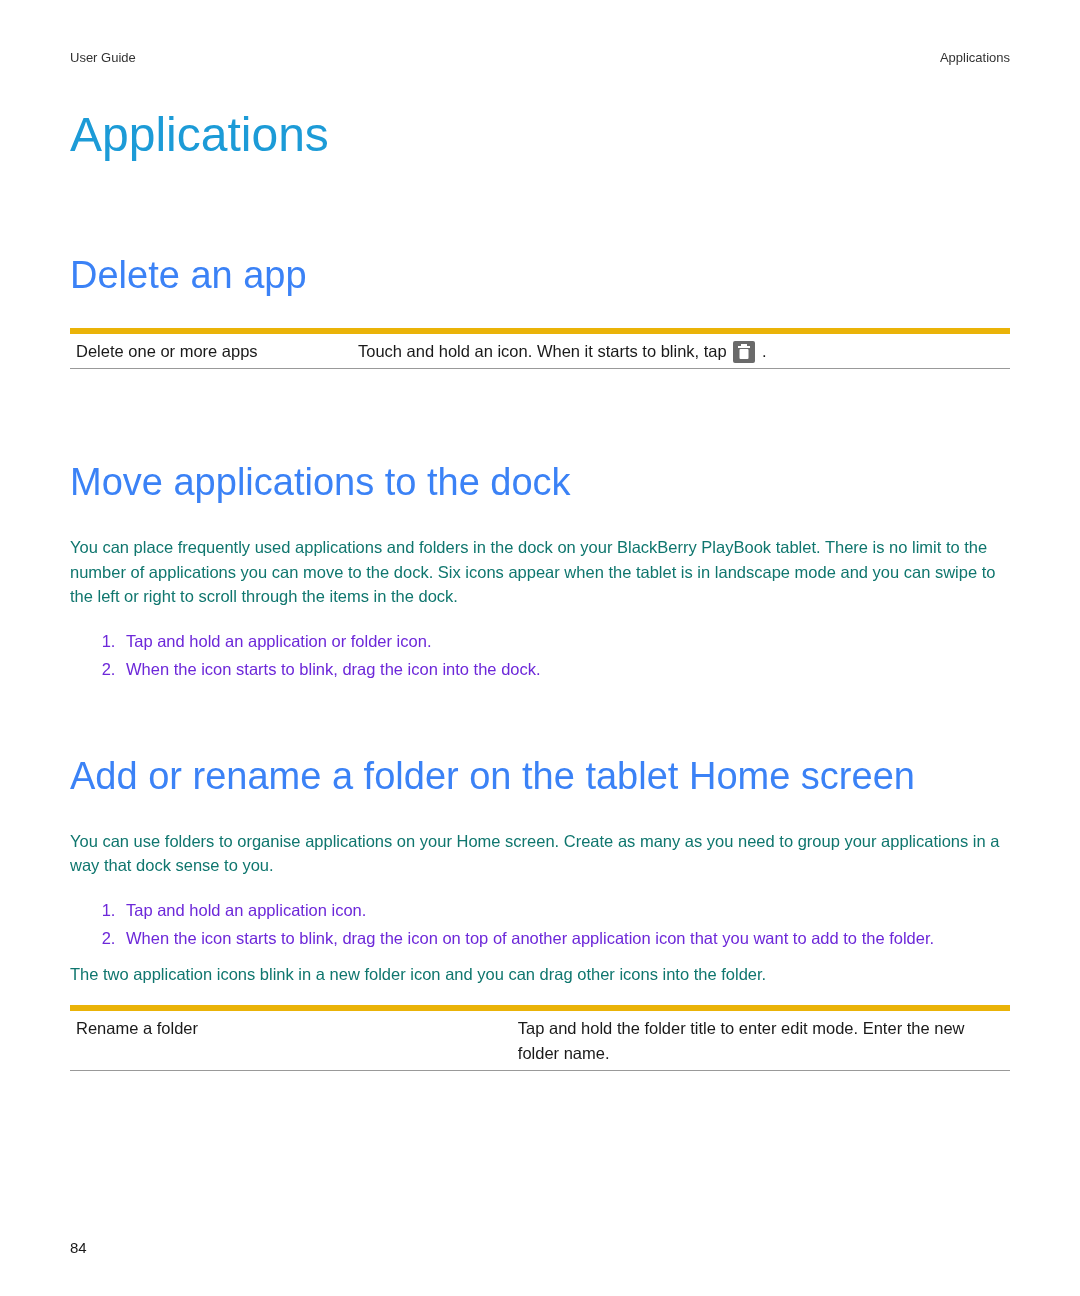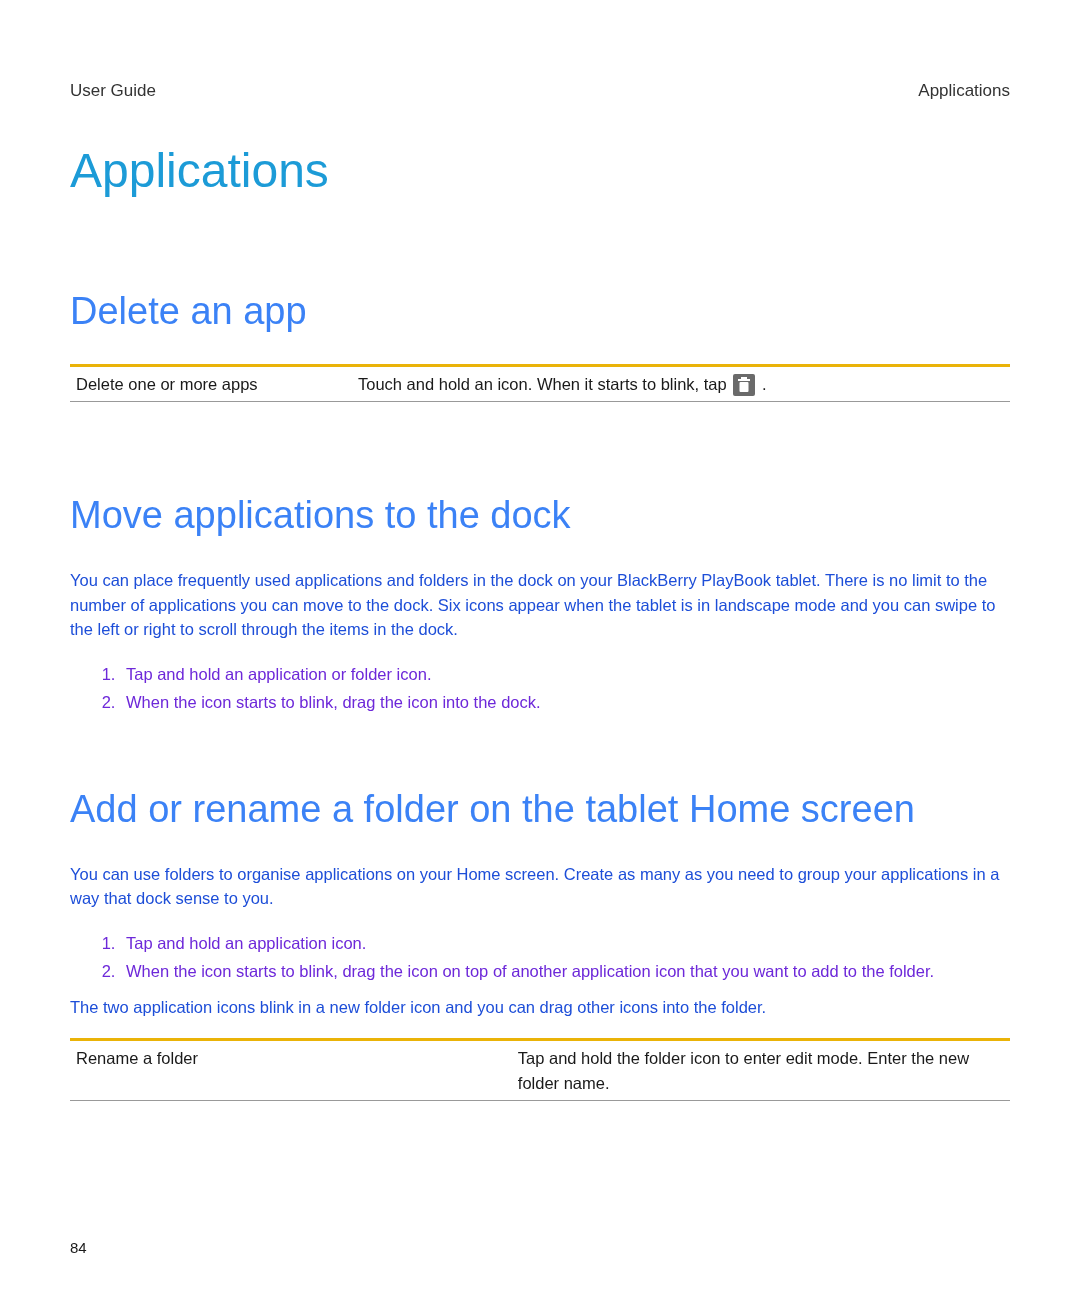--- a/index.html
+++ b/index.html
@@ -7,61 +7,60 @@
   body {
     font-family: "Segoe UI", "Helvetica Neue", Arial, sans-serif;
     background: #ffffff;
     color: #1a1a1a;
     padding: 50px 70px 40px 70px;
     position: relative;
   }
   .header-row {
     display: flex;
     justify-content: space-between;
-    font-size: 17px;
+    font-size: 13px;
     color: #333;
     margin-bottom: 42px;
-    margin-top: 31px;
   }
   h1.page-title {
     font-size: 48px;
     font-weight: 400;
     color: #1c9bd7;
     margin-bottom: 90px;
   }
   h2.section-title {
     font-size: 38px;
     font-weight: 400;
     color: #3b82f6;
     margin-bottom: 28px;
     line-height: 1.25;
   }
   .para {
     font-size: 16.5px;
     line-height: 1.5;
-    color: #1d4ed8;
+    color: #0f766e;
     margin-bottom: 18px;
   }
   ol.steps {
     list-style: decimal;
     padding-left: 50px;
     font-size: 16.5px;
     line-height: 1.7;
     color: #6d28d9;
     margin-bottom: 10px;
   }
   ol.steps li { padding-left: 6px; }
   table.info {
     width: 100%;
     border-collapse: collapse;
     font-size: 16.5px;
     margin-bottom: 10px;
   }
   table.info td {
-    border-top: 3px solid #eab308;
+    border-top: 6px solid #eab308;
     border-bottom: 1px solid #999;
     padding: 5px 6px;
     vertical-align: top;
     line-height: 1.5;
   }
   table.info td:first-child { width: 30%; }
   table.info.wide td:first-child { width: 47%; }
   .section-gap { height: 80px; }
   .section-gap-sm { height: 60px; }
   .page-number {
@@ -131,18 +130,18 @@
 <p class="para">You can use folders to organise applications on your Home screen. Create as many as you need to group your applications in a way that dock sense to you.</p>
 <ol class="steps">
   <li>Tap and hold an application icon.</li>
   <li>When the icon starts to blink, drag the icon on top of another application icon that you want to add to the folder.</li>
 </ol>
 <p class="para">The two application icons blink in a new folder icon and you can drag other icons into the folder.</p>
 <table class="info wide">
   <tbody>
       <tr>
     <td>Rename a folder</td>
-    <td>Tap and hold the folder icon to enter edit mode. Enter the new folder name.</td>
+    <td>Tap and hold the folder title to enter edit mode. Enter the new folder name.</td>
   </tr>
 </tbody>
   </table>
 
 <div class="page-number">84</div>
 
 </body></html>

